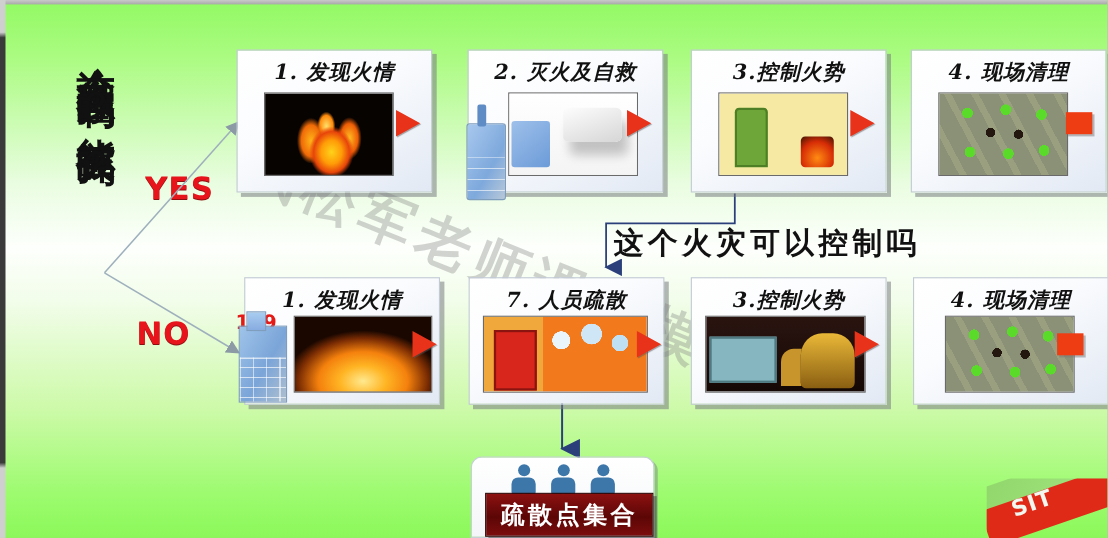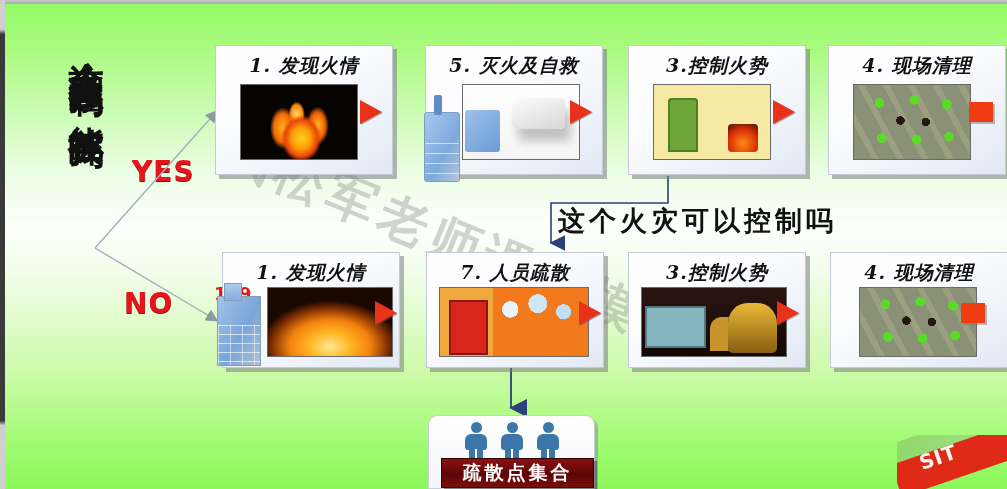--- a/index.html
+++ b/index.html
@@ -192,25 +192,25 @@
   .people { position:absolute; left:34px; top:6px; width:100px; height:40px; }
   .person { position:absolute; top:0; width:26px; height:40px; }
   .person .head { position:absolute; left:8px; top:0; width:11px; height:11px;
     border-radius:50%; background:#3d76a8; }
   .person .body { position:absolute; left:2px; top:12px; width:22px; height:16px;
     background:#3d76a8; border-radius:6px 6px 3px 3px; }
   .person .legs { position:absolute; left:6px; top:27px; width:14px; height:13px;
     background:#3d76a8; }
   .person .legs:after { content:""; position:absolute; left:6px; top:0; width:2px; height:13px; background:#fff; }
   .assembly .bar {
-    position:absolute; left:12px; right:0; bottom:0; height:30px;
+    position:absolute; left:12px; right:0; bottom:0; height:40px;
     background:linear-gradient(#8d1111,#5c0606 55%,#7c0d0d);
     display:flex; align-items:center; justify-content:center;
     font-family:"DejaVu Serif","Liberation Serif",serif;
-    font-size:19px; font-weight:700; color:#fff; letter-spacing:3px;
+    font-size:22px; font-weight:700; color:#fff; letter-spacing:3px;
     box-shadow:3px 3px 0 rgba(60,60,60,.5);
     border:1px solid #2e0202;
   }
 </style>
 </head>
 <body>
 
 <div id="slide">
 
   <div class="edge-top"></div>
@@ -244,21 +244,21 @@
 
   <div class="card r1" style="left:215px;top:45px;width:178px;height:130px;">
     <div class="title">1. 发现火情</div>
     <div class="thumb">
         <div class="art art-fire-dark"></div>
       </div>
     <div class="arrow"></div>
   </div>
 
   <div class="card r1" style="left:425px;top:45px;width:178px;height:130px;">
-    <div class="title">5. 灭火及自救</div>
+    <div class="title">2. 灭火及自救</div>
     <div class="thumb" style="left:36px;width:118px;">
         <div class="art art-ext"></div>
       </div>
     <div class="arrow"></div>
   </div>
 
   <div class="card r1" style="left:628px;top:45px;width:178px;height:130px;">
     <div class="title">3.控制火势</div>
     <div class="thumb">
         <div class="art art-extinguish"></div>

